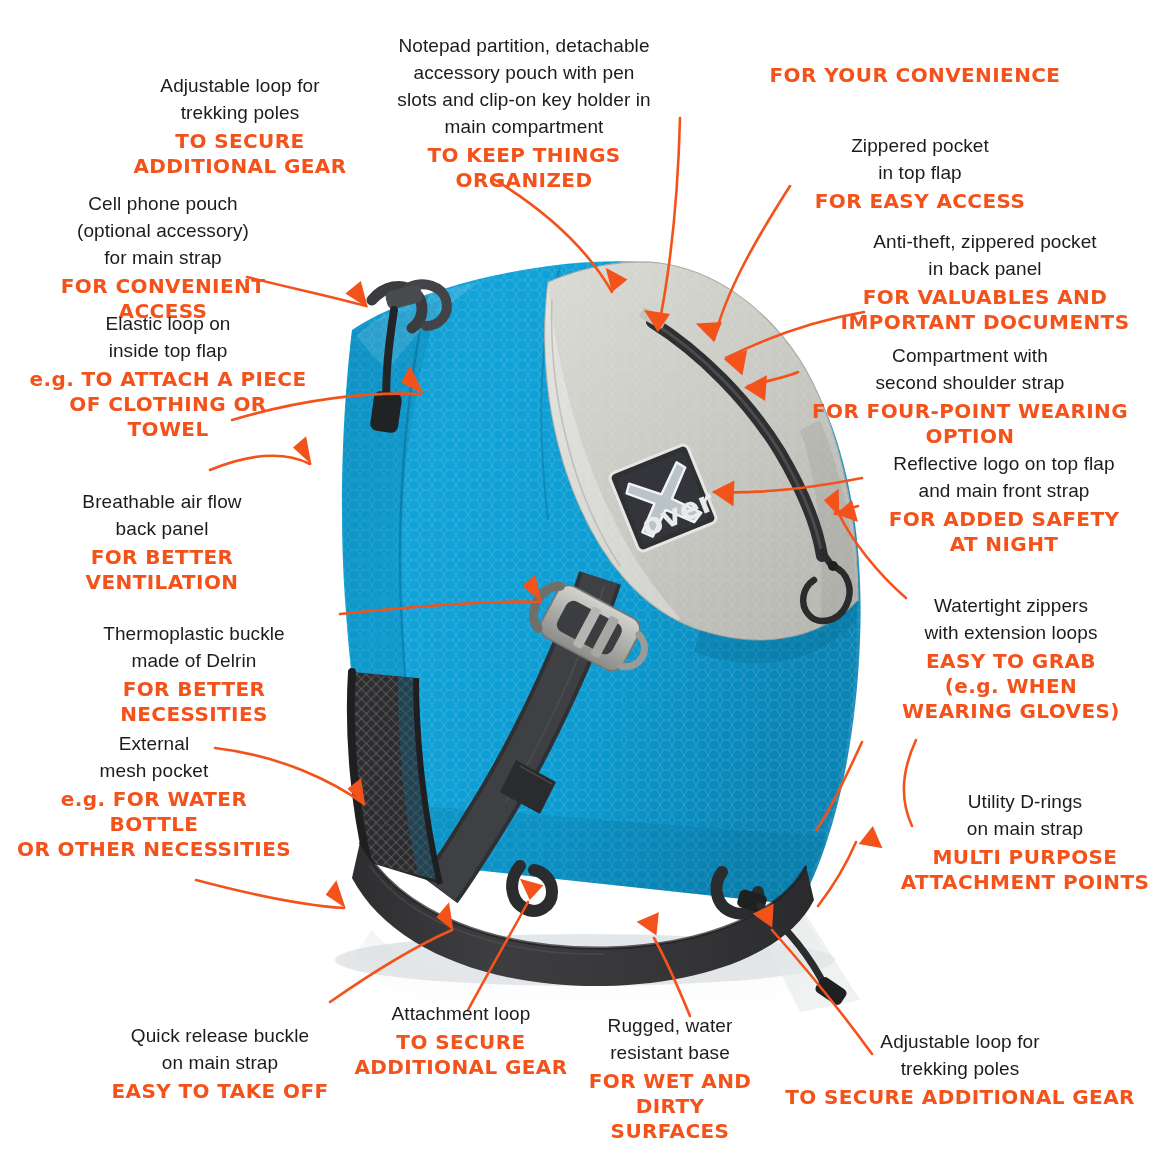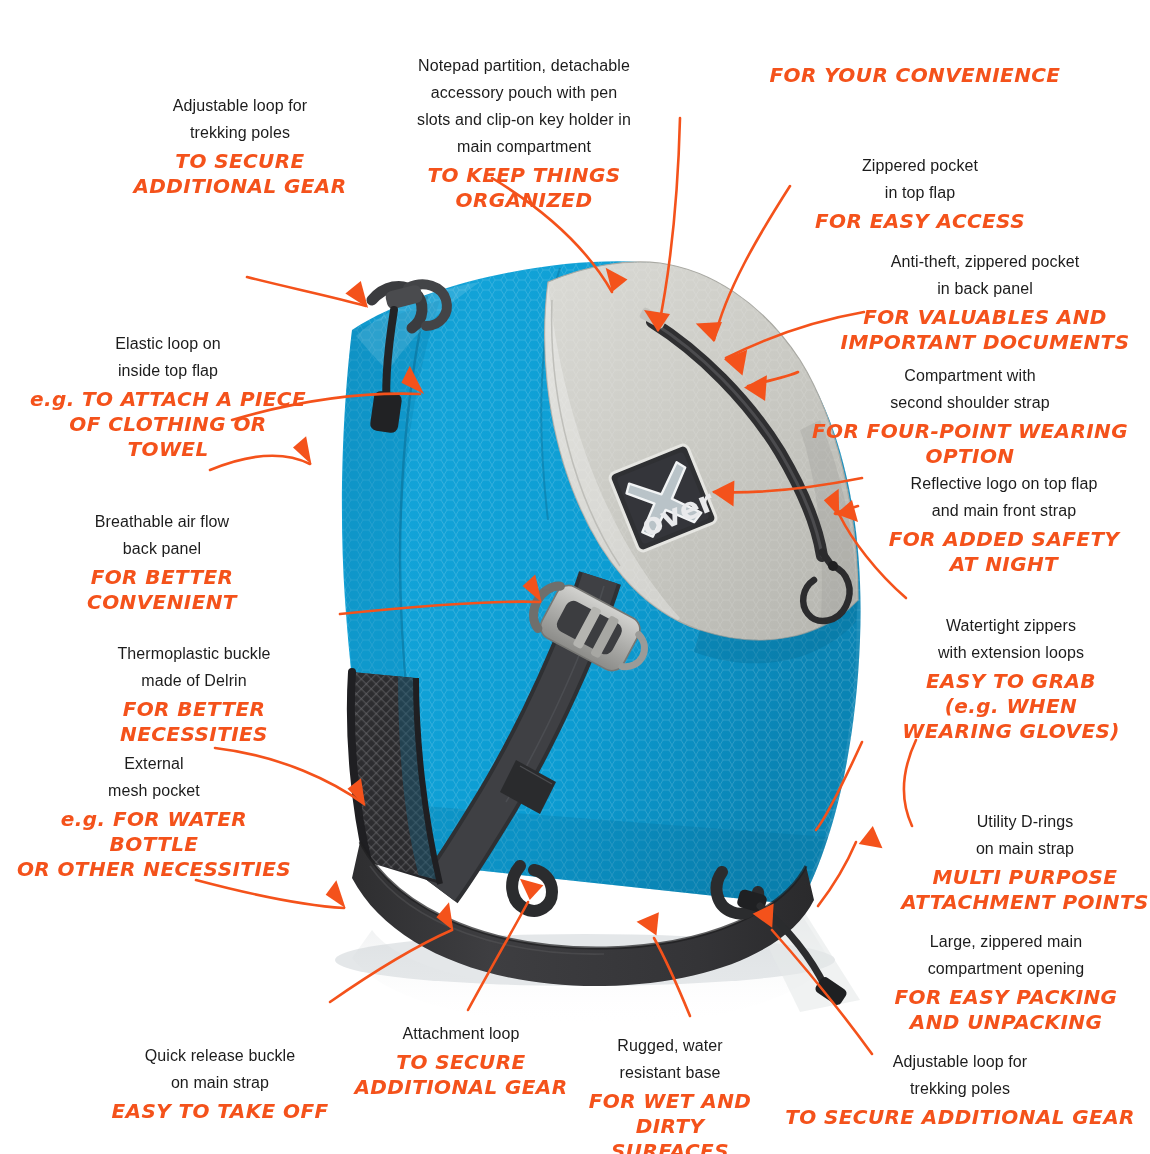--- a/index.html
+++ b/index.html
@@ -10,33 +10,31 @@
     overflow:hidden;
     position:relative;
   }
   #stage{position:absolute;left:0;top:0;width:1150px;height:1154px;}
 
   
   .callout{position:absolute;}
   .callout .title{
     color:#1c1c1c;
     font-family:"Liberation Sans", sans-serif;
-    font-size:16px;
+    font-size:19px;
     line-height:27px;
     font-weight:400;
     letter-spacing:.1px;
     white-space:pre-line;
-    margin-top:20px;
   }
   .callout .sub{
     color:#f4521b;
     font-family:"DejaVu Sans", sans-serif;
     font-size:20px;
     line-height:25px;
-    font-style:italic;
     font-weight:700;
     letter-spacing:.4px;
     white-space:pre-line;
     margin-top:3px;
   }
   .ta-c{text-align:center;}
 
   
   #arrows,#bag{position:absolute;left:0;top:0;}
   #arrows{z-index:5;}
@@ -340,20 +338,26 @@
     <div class="callout ta-c" style="left:760px;top:60px;width:310px;">
       <div class="sub">FOR YOUR CONVENIENCE</div>
     </div>
 
     <div class="callout ta-c" style="left:770px;top:132px;width:300px;">
       <div class="title">Zippered pocket
 in top flap</div>
       <div class="sub">FOR EASY ACCESS</div>
     </div>
 
+    <div class="callout ta-c" style="left:18px;top:190px;width:290px;">
+      <div class="title">Cell phone pouch
+(optional accessory)
+for main strap</div>
+      <div class="sub">FOR CONVENIENT ACCESS</div>
+    </div>
 
     <div class="callout ta-c" style="left:830px;top:228px;width:310px;">
       <div class="title">Anti-theft, zippered pocket
 in back panel</div>
       <div class="sub">FOR VALUABLES AND
 IMPORTANT DOCUMENTS</div>
     </div>
 
     <div class="callout ta-c" style="left:28px;top:310px;width:280px;">
       <div class="title">Elastic loop on
@@ -364,21 +368,21 @@
 
     <div class="callout ta-c" style="left:800px;top:342px;width:340px;">
       <div class="title">Compartment with
 second shoulder strap</div>
       <div class="sub">FOR FOUR-POINT WEARING OPTION</div>
     </div>
 
     <div class="callout ta-c" style="left:22px;top:488px;width:280px;">
       <div class="title">Breathable air flow
 back panel</div>
-      <div class="sub">FOR BETTER CONVENIENT</div>
+      <div class="sub">FOR BETTER VENTILATION</div>
     </div>
 
     <div class="callout ta-c" style="left:858px;top:450px;width:292px;">
       <div class="title">Reflective logo on top flap
 and main front strap</div>
       <div class="sub">FOR ADDED SAFETY
 AT NIGHT</div>
     </div>
 
     <div class="callout ta-c" style="left:58px;top:620px;width:272px;">
@@ -403,26 +407,20 @@
     </div>
 
     <div class="callout ta-c" style="left:900px;top:788px;width:250px;">
       <div class="title">Utility D-rings
 on main strap</div>
       <div class="sub">MULTI PURPOSE
 ATTACHMENT POINTS</div>
     </div>
 
 
-    <div class="callout ta-c" style="left:862px;top:908px;width:288px;">
-      <div class="title">Large, zippered main
-compartment opening</div>
-      <div class="sub">FOR EASY PACKING
-AND UNPACKING</div>
-    </div>
 
     <div class="callout ta-c" style="left:86px;top:1022px;width:268px;">
       <div class="title">Quick release buckle
 on main strap</div>
       <div class="sub">EASY TO TAKE OFF</div>
     </div>
 
     <div class="callout ta-c" style="left:352px;top:1000px;width:218px;text-align:center;">
       <div class="title">Attachment loop</div>
       <div class="sub">TO SECURE

